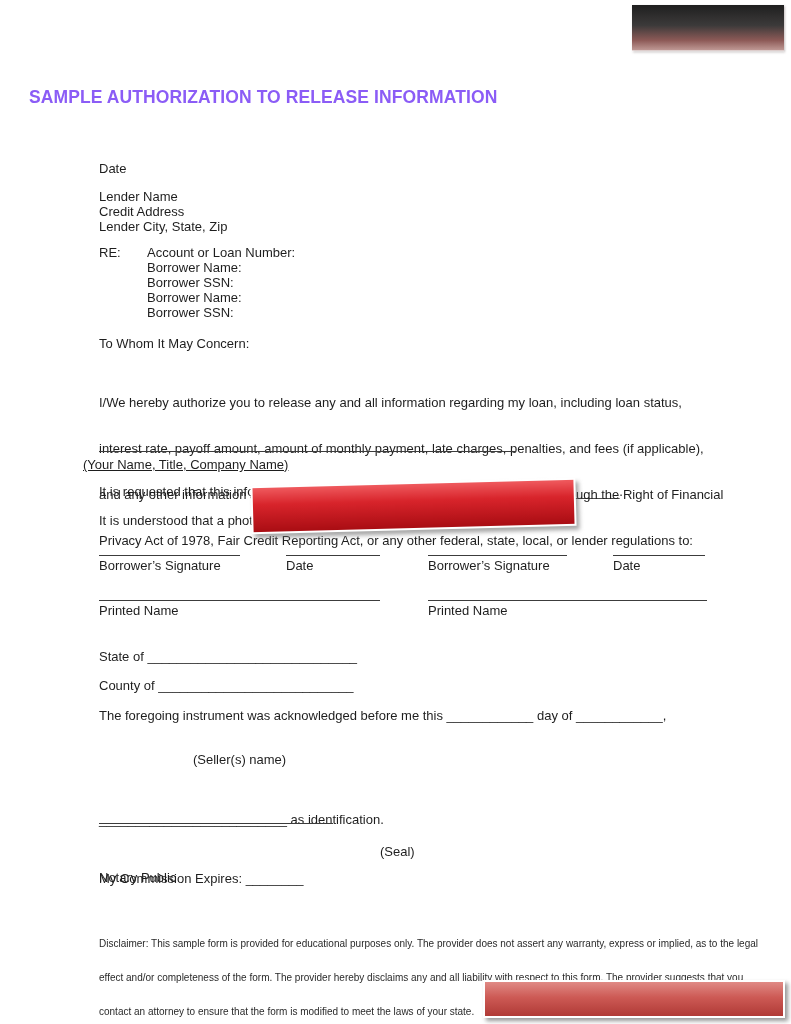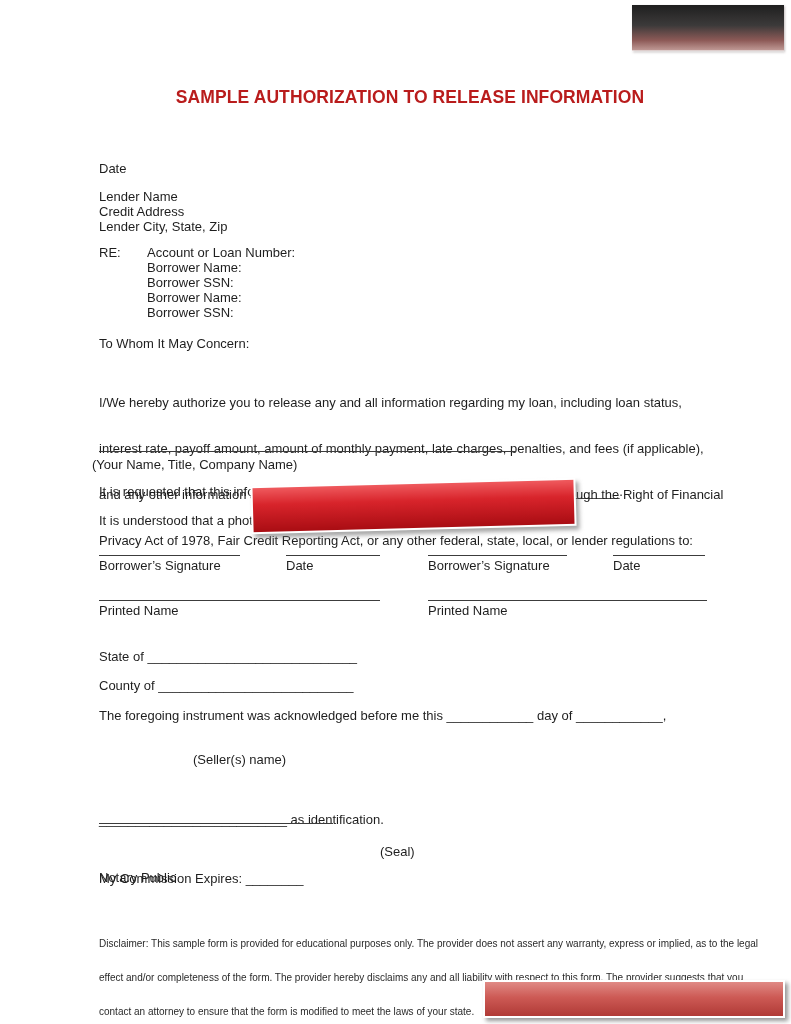--- a/index.html
+++ b/index.html
@@ -9,23 +9,22 @@
     background:#ffffff;
     overflow:hidden;
     font-family:"Liberation Sans", sans-serif;
     color:#1e1e1e;
     margin:0 auto;
   }
   .abs{position:absolute;}
   .t13{font-size:13px;line-height:15px;white-space:pre;}
   .title-block{
     left:29px;right:0;top:87px;
-    text-align:center;
     font-size:17.5px;font-weight:bold;
-    line-height:21.5px;color:#b91c1c;
+    line-height:21.5px;color:#8b5cf6;
     letter-spacing:0.1px;
   }
   .para{left:99px;top:364px;line-height:15.4px;font-size:13px;white-space:pre;}
   .rule{position:absolute;border-top:1.5px solid #3c3c3c;height:0;}
   .disc{font-size:10px;line-height:11.2px;color:#2a2a2a;white-space:pre;}
 
   
   .wm{position:absolute;white-space:nowrap;user-select:none;}
   .wm-text{
     -webkit-background-clip:text;background-clip:text;color:transparent;
@@ -87,21 +86,21 @@
   <div class="abs t13" style="left:99px;top:336px;">To Whom It May Concern:</div>
 
   <div class="abs para">
     <div>I/We hereby authorize you to release any and all information regarding my loan, including loan status,</div>
     <div>interest rate, payoff amount, amount of monthly payment, late charges, penalties, and fees (if applicable),</div>
     <div>and any other information about our account that might otherwise be protected through the Right of Financial</div>
     <div>Privacy Act of 1978, Fair Credit Reporting Act, or any other federal, state, local, or lender regulations to:</div>
   </div>
 
   <div class="rule" style="left:99px;top:451px;width:417px;"></div>
-  <div class="abs t13" style="left:92px;top:457px;">(Your Name, Title, Company Name)</div>
+  <div class="abs t13" style="left:83px;top:457px;text-decoration:underline;">(Your Name, Title, Company Name)</div>
 
   <div class="abs t13" style="left:99px;top:484px;">It is requested that this information be faxed immediately to: ________________________.</div>
   <div class="abs t13" style="left:99px;top:513px;">It is understood that a photocopy of this authorization will serve as authorization.</div>
 
   <div class="wm wm-dlsub wm-text">DLSUB.COM</div>
 
   <div class="rule" style="left:99px;top:555px;width:141px;"></div>
   <div class="rule" style="left:286px;top:555px;width:94px;"></div>
   <div class="rule" style="left:428px;top:555px;width:139px;"></div>
   <div class="rule" style="left:613px;top:555px;width:92px;"></div>

